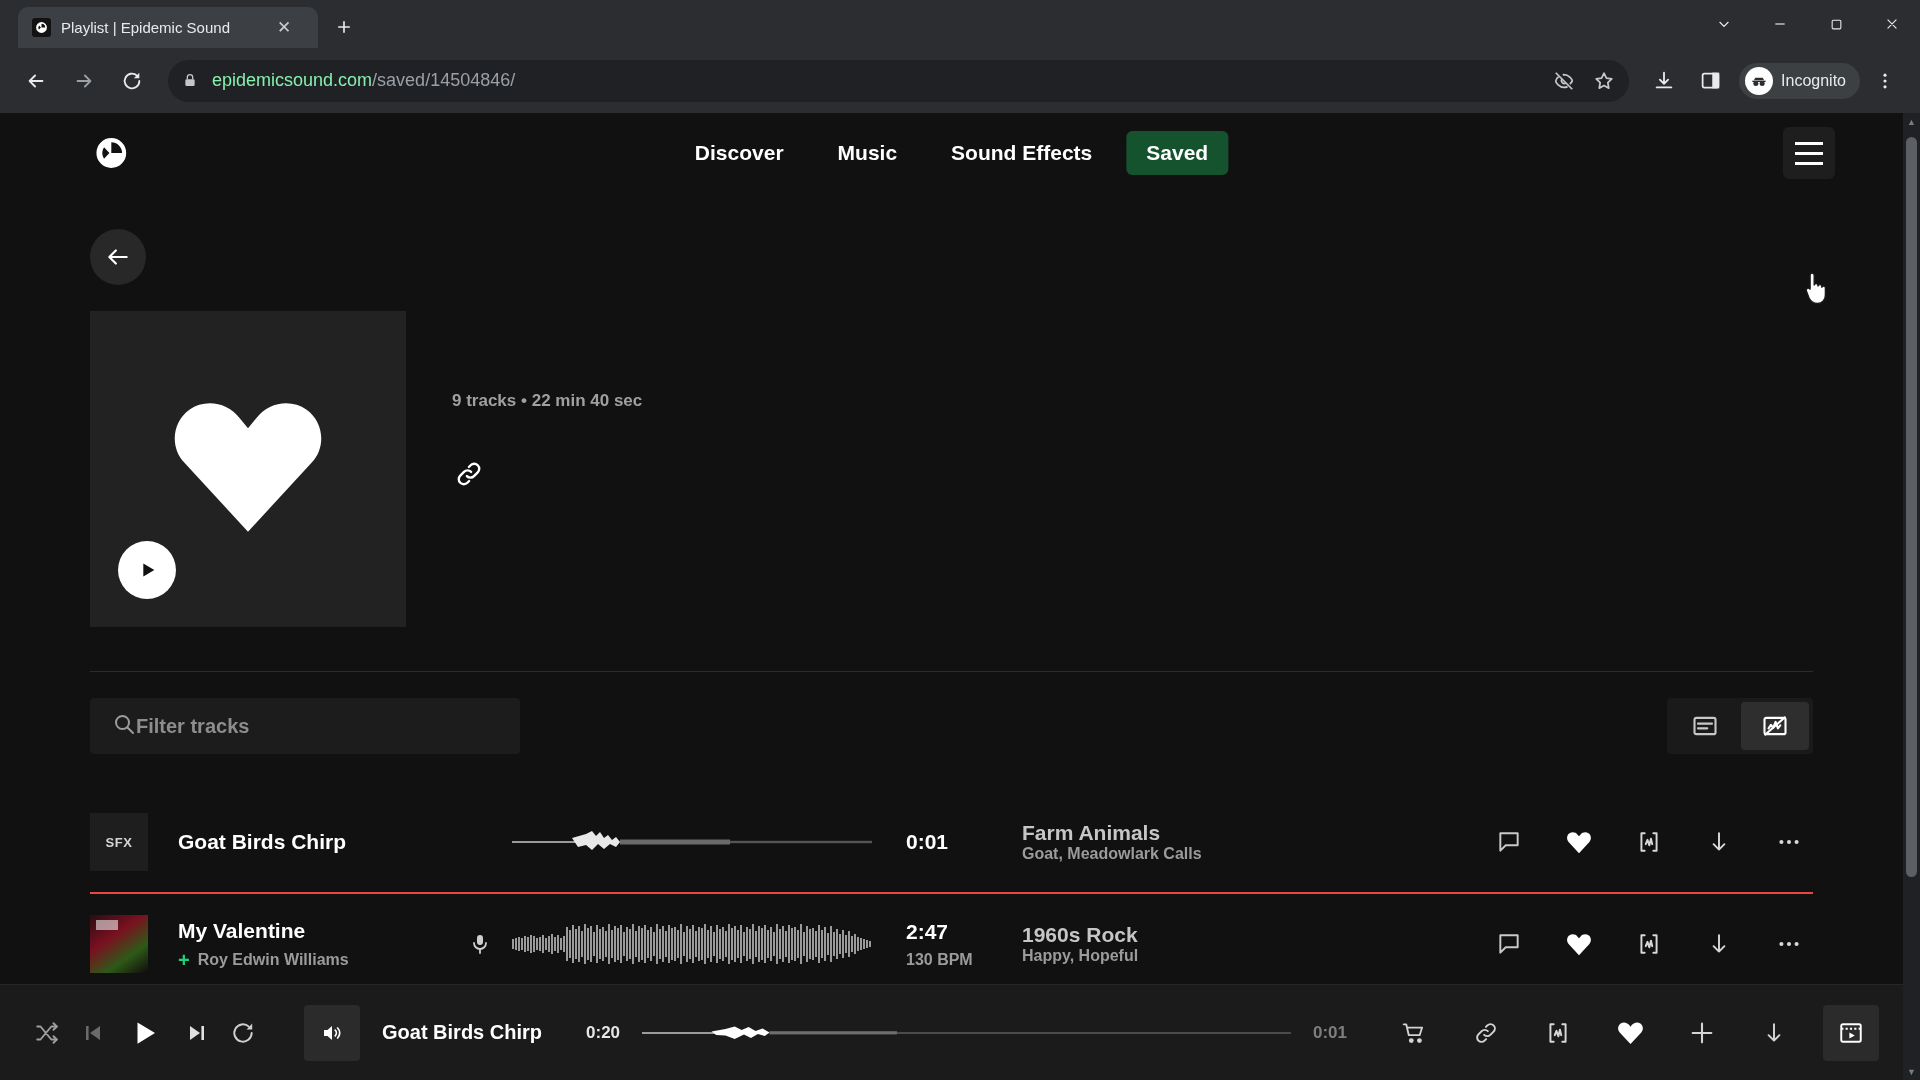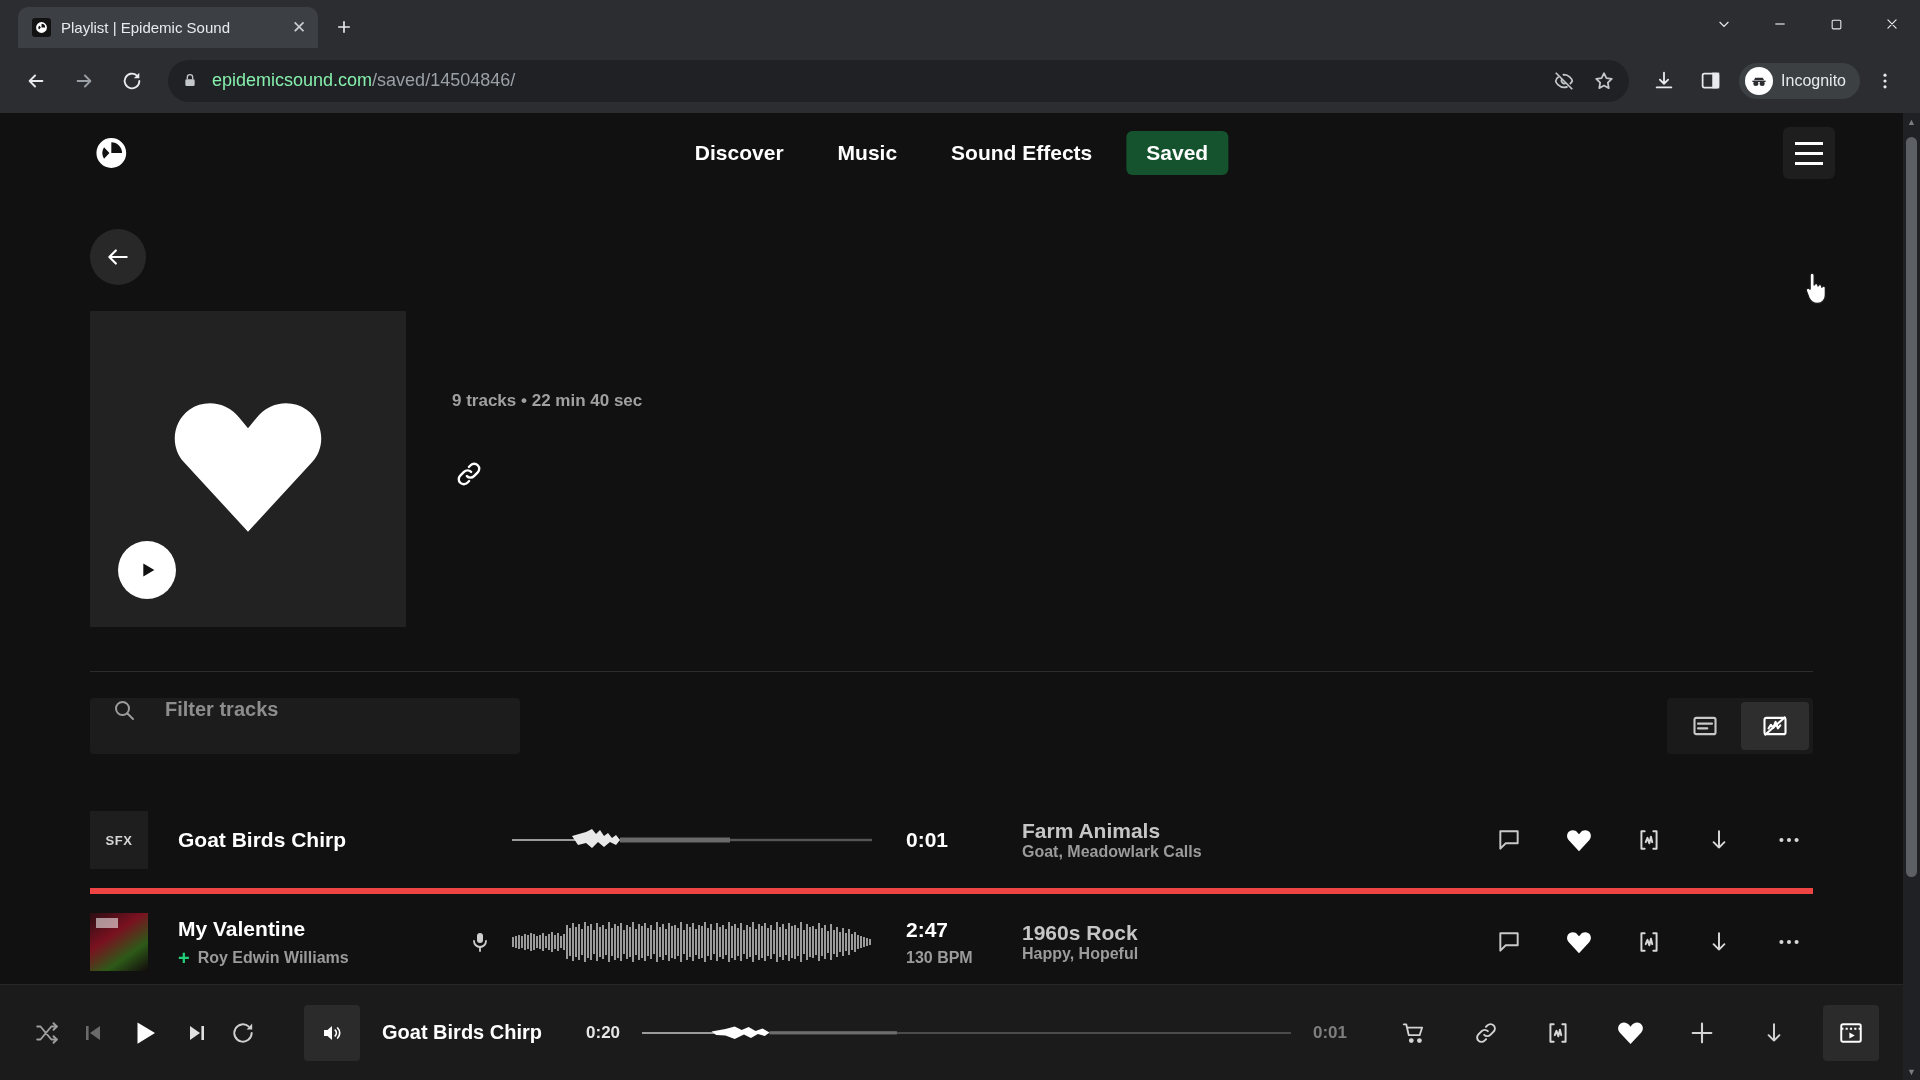--- a/index.html
+++ b/index.html
@@ -13,21 +13,21 @@
   
   .browser { width: 1920px; height: 1080px; display: flex; flex-direction: column; }
 
   .tabstrip {
     height: 48px; background: #2b2d31;
     display: flex; align-items: flex-end; position: relative; flex: none;
   }
   .tab {
     margin-left: 18px; width: 300px; height: 41px;
     background: #3c3f44; border-radius: 10px 10px 0 0;
-    display: flex; align-items: center; padding: 0 7px 0 14px; gap: 10px;
+    display: flex; align-items: center; padding: 0 22px 0 14px; gap: 10px;
   }
   .tab-favicon {
     width: 19px; height: 19px; background: #121212; border-radius: 3px;
     display: flex; align-items: center; justify-content: center; flex: none;
   }
   .tab-favicon svg { width: 13px; height: 13px; }
   .tab-title {
     flex: 1; color: #e8eaed; font-size: 15px; white-space: nowrap;
     overflow: hidden; text-overflow: ellipsis;
   }
@@ -160,37 +160,37 @@
   .hero-action { width: 34px; height: 34px; color: #ffffff; display:flex; align-items:center; justify-content:center; }
 
   
   .divider { height: 1px; background: #2c2c2c; margin: 44px 90px 0 90px; }
   .controls {
     margin: 26px 90px 0 90px; display: flex; align-items: center;
     justify-content: space-between;
   }
   .filter-box {
     width: 430px; height: 56px; background: #1c1c1c; border-radius: 4px;
-    display: flex; gap: 29px; padding: 0 22px;
+    display: flex; align-items: center; gap: 0; padding: 0 22px;
   }
   .filter-box .ph { font-size: 20px; color: #8d8d8d; font-weight: bold; }
   .viewtoggle {
     display: flex; background: #1a1a1a; border-radius: 4px; padding: 4px; gap: 2px;
   }
   .vt-btn {
     width: 68px; height: 48px; border-radius: 4px;
     display: flex; align-items: center; justify-content: center; color: #c8c8c8;
   }
   .vt-btn.active { background: #2e2e2e; color: #ffffff; }
 
   
   .tracks { margin: 38px 90px 0 90px; }
   .track-row {
     display: flex; align-items: center; height: 102px;
-    border-bottom: 6px solid #ef4444;
+    border-bottom: 2px solid #ef4444;
   }
   .t-art {
     width: 58px; height: 58px; flex: none; background: #1e1e1e;
     display: flex; align-items: center; justify-content: center;
     color: #d6d6d6; font-size: 13px; font-weight: bold; letter-spacing: .5px;
     overflow: hidden; position: relative;
   }
   .t-art.photo { background: linear-gradient(145deg,#2a0d12 0%,#7a1120 38%,#2d5a18 70%,#120a0c 100%); }
   .t-art.photo::after {
     content:""; position:absolute; left:6px; top:5px; width:22px; height:10px;

